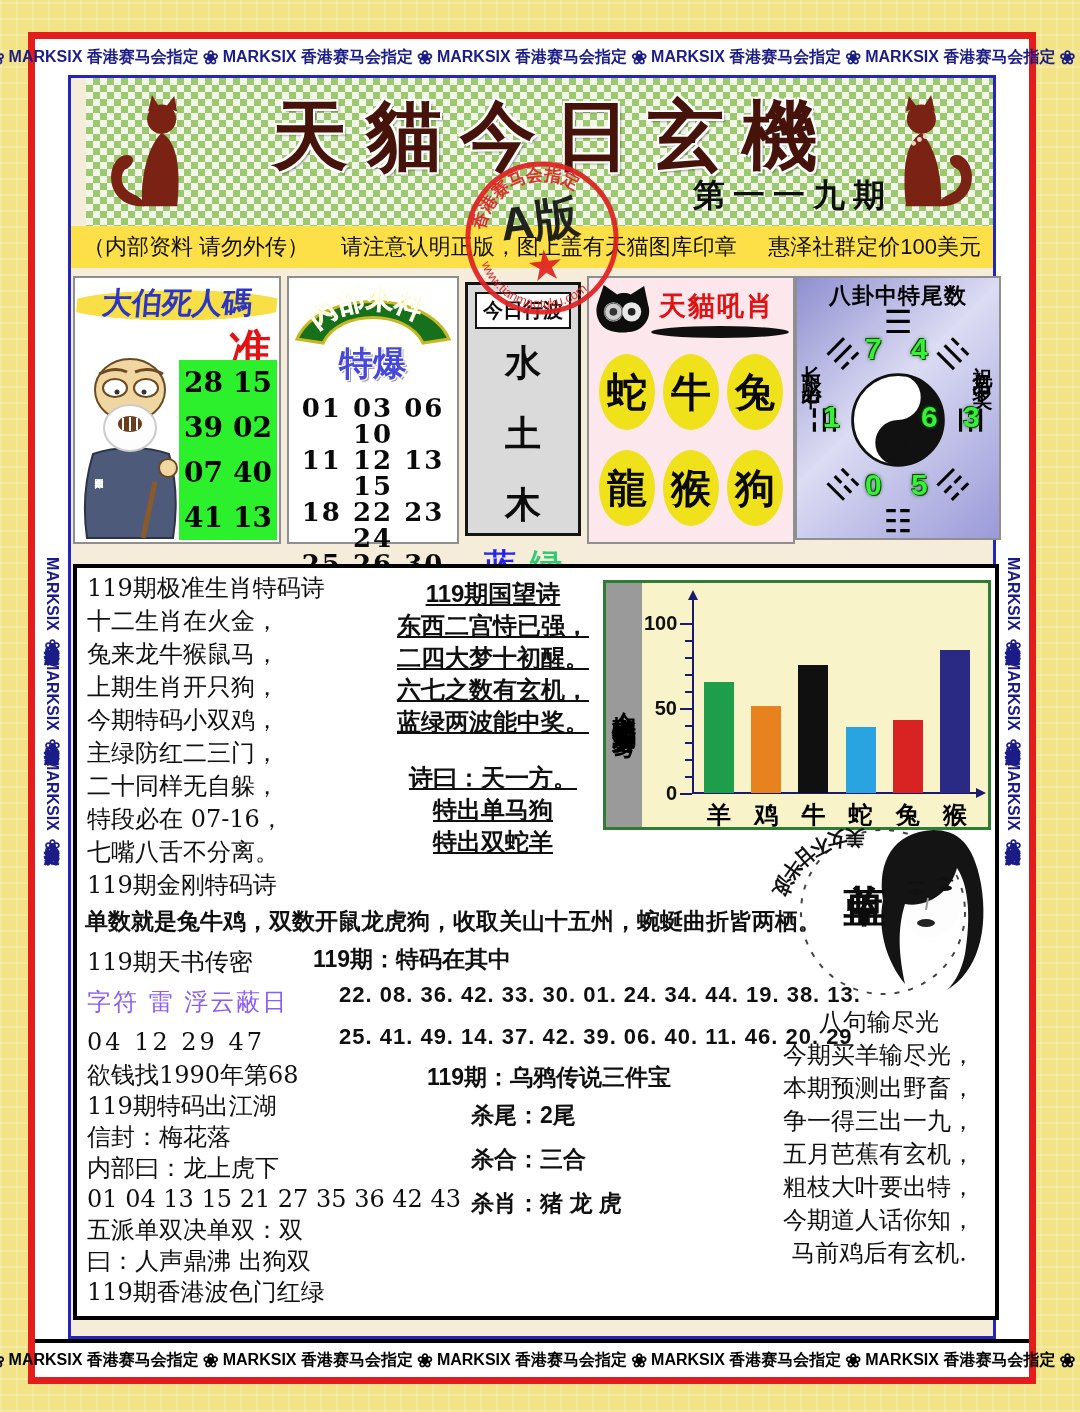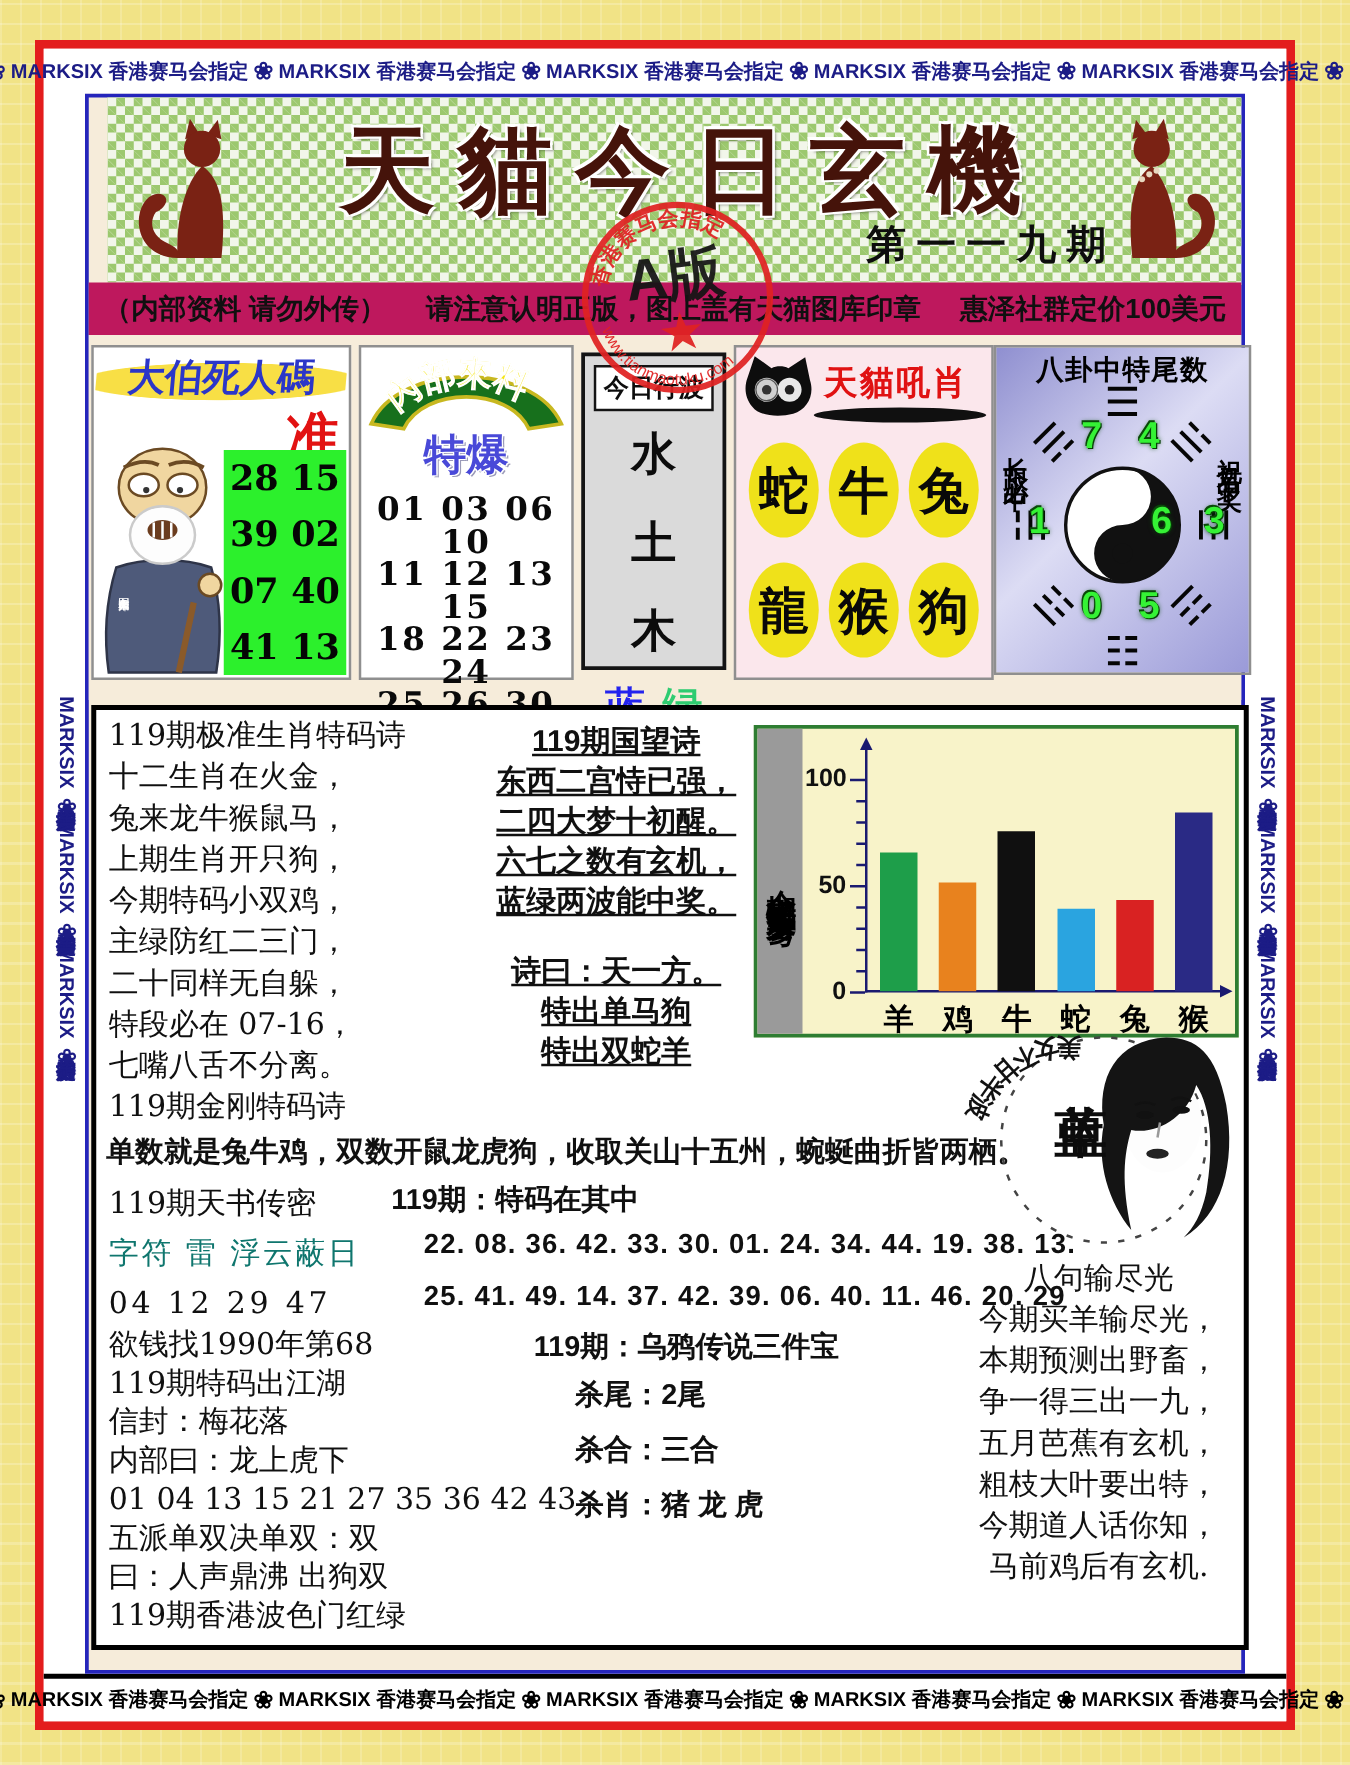--- a/index.html
+++ b/index.html
@@ -34,23 +34,23 @@
     border-bottom:2px solid #cfc5a5;}
   .main-title{position:absolute;left:118px;top:8px;width:700px;text-align:center;
     font-family:"DejaVu Serif",serif;font-weight:900;font-size:76px;letter-spacing:18px;color:#45130a;
     text-shadow:-2px -2px 0 #fff,2px -2px 0 #fff,-2px 2px 0 #fff,2px 2px 0 #fff,3px 3px 2px rgba(0,0,0,.35);}
   .issue-no{position:absolute;right:100px;top:96px;font-size:32px;font-weight:bold;color:#0d0d0d;letter-spacing:8px;}
   .cat{position:absolute;top:14px;width:104px;height:126px;}
   .cat.leftcat{left:12px;}
   .cat.rightcat{right:8px;transform:scaleX(-1);}
   .stamp{position:absolute;left:372px;top:76px;width:168px;height:168px;transform:rotate(-7deg);z-index:6;opacity:.93;}
   
-  .notice{position:absolute;left:0;right:0;top:148px;height:42px;background:#be185d;display:flex;
+  .notice{position:absolute;left:0;right:0;top:148px;height:42px;background:#fde047;display:flex;
     align-items:center;justify-content:space-between;padding:0 12px;box-sizing:border-box;
-    font-size:22px;font-weight:bold;color:#101010;}
+    font-size:22px;font-weight:normal;color:#101010;}
   
   .panels{position:absolute;left:0;right:0;top:190px;height:292px;background:#f6ecda;}
   .panel{position:absolute;box-sizing:border-box;}
   
   .p-dabo{left:2px;top:8px;width:208px;height:268px;background:#fff;border:2px solid #8f8f8f;overflow:hidden;}
   .dabo-title{position:absolute;left:2px;top:2px;width:200px;height:46px;line-height:46px;text-align:center;
     font-size:30px;font-weight:900;color:#2b36c8;transform:skewX(-5deg);
     background:radial-gradient(ellipse 95% 55% at 50% 55%, #f8df45 58%, rgba(248,223,69,0) 60%);}
   .dabo-zhun{position:absolute;right:8px;top:44px;font-family:"DejaVu Serif",serif;font-size:42px;font-weight:900;color:#e21212;}
   .dabo-man{position:absolute;left:0;top:66px;width:110px;height:196px;}
@@ -123,27 +123,27 @@
   .ylab{position:absolute;left:2px;width:33px;text-align:right;font-size:20px;font-weight:bold;color:#101010;}
   .bars{position:absolute;left:58px;right:14px;bottom:34px;height:171px;display:flex;align-items:flex-end;justify-content:space-between;padding:0 4px;}
   .bargroup{position:relative;width:30px;display:flex;align-items:flex-end;justify-content:center;}
   .bar{width:30px;}
   .bar-label{position:absolute;top:100%;margin-top:6px;left:50%;transform:translateX(-50%);
     font-size:24px;font-weight:900;color:#000;}
   
   .fullline{position:absolute;left:8px;top:338px;font-family:"DejaVu Serif",serif;font-size:23px;font-weight:bold;white-space:nowrap;color:#101010;}
   .tianshu-title{position:absolute;left:10px;top:378px;font-family:"DejaVu Serif",serif;font-size:24px;color:#101010;}
   .tema-title{position:absolute;left:236px;top:376px;font-size:23px;font-weight:bold;color:#101010;}
-  .tianshu1{position:absolute;left:10px;top:418px;font-family:"DejaVu Serif",serif;font-size:24px;letter-spacing:2px;color:#0f766e;}
+  .tianshu1{position:absolute;left:10px;top:418px;font-family:"DejaVu Serif",serif;font-size:24px;letter-spacing:2px;color:#8b5cf6;}
   .tianshu2{position:absolute;left:10px;top:460px;font-family:"DejaVu Serif",serif;font-size:24px;letter-spacing:3px;color:#101010;}
   .tema1{position:absolute;left:262px;top:414px;font-size:22px;font-weight:bold;letter-spacing:1px;color:#101010;}
   .tema2{position:absolute;left:262px;top:456px;font-size:22px;font-weight:bold;letter-spacing:1px;color:#101010;}
   .leftlist{position:absolute;left:10px;top:492px;font-family:"DejaVu Serif",serif;font-size:24px;line-height:31px;color:#101010;}
   .crow{position:absolute;left:350px;top:494px;font-size:23px;font-weight:bold;color:#101010;}
-  .crow .crow-line{margin-left:33px;line-height:44px;}
+  .crow .crow-line{margin-left:44px;line-height:44px;}
   .lady{position:absolute;left:688px;top:256px;width:235px;height:176px;}
   .rpoem{position:absolute;left:686px;top:438px;width:232px;text-align:center;
     font-family:"DejaVu Serif",serif;font-size:24px;line-height:33px;color:#101010;}
 </style>
 </head>
 <body>
 
 <div class="page">
 
   <div class="strip top">

